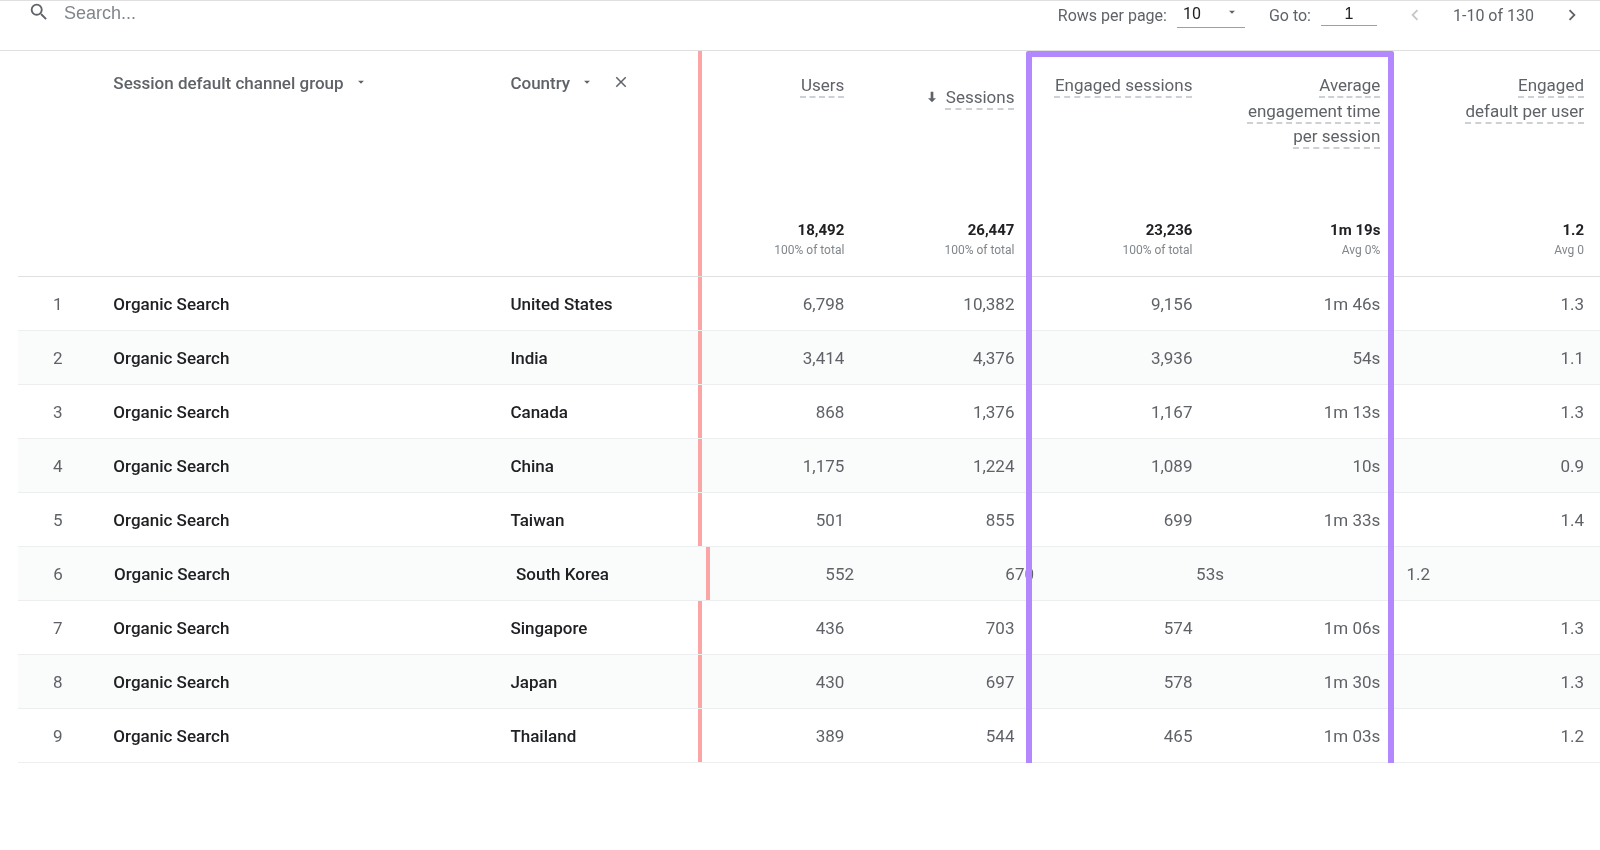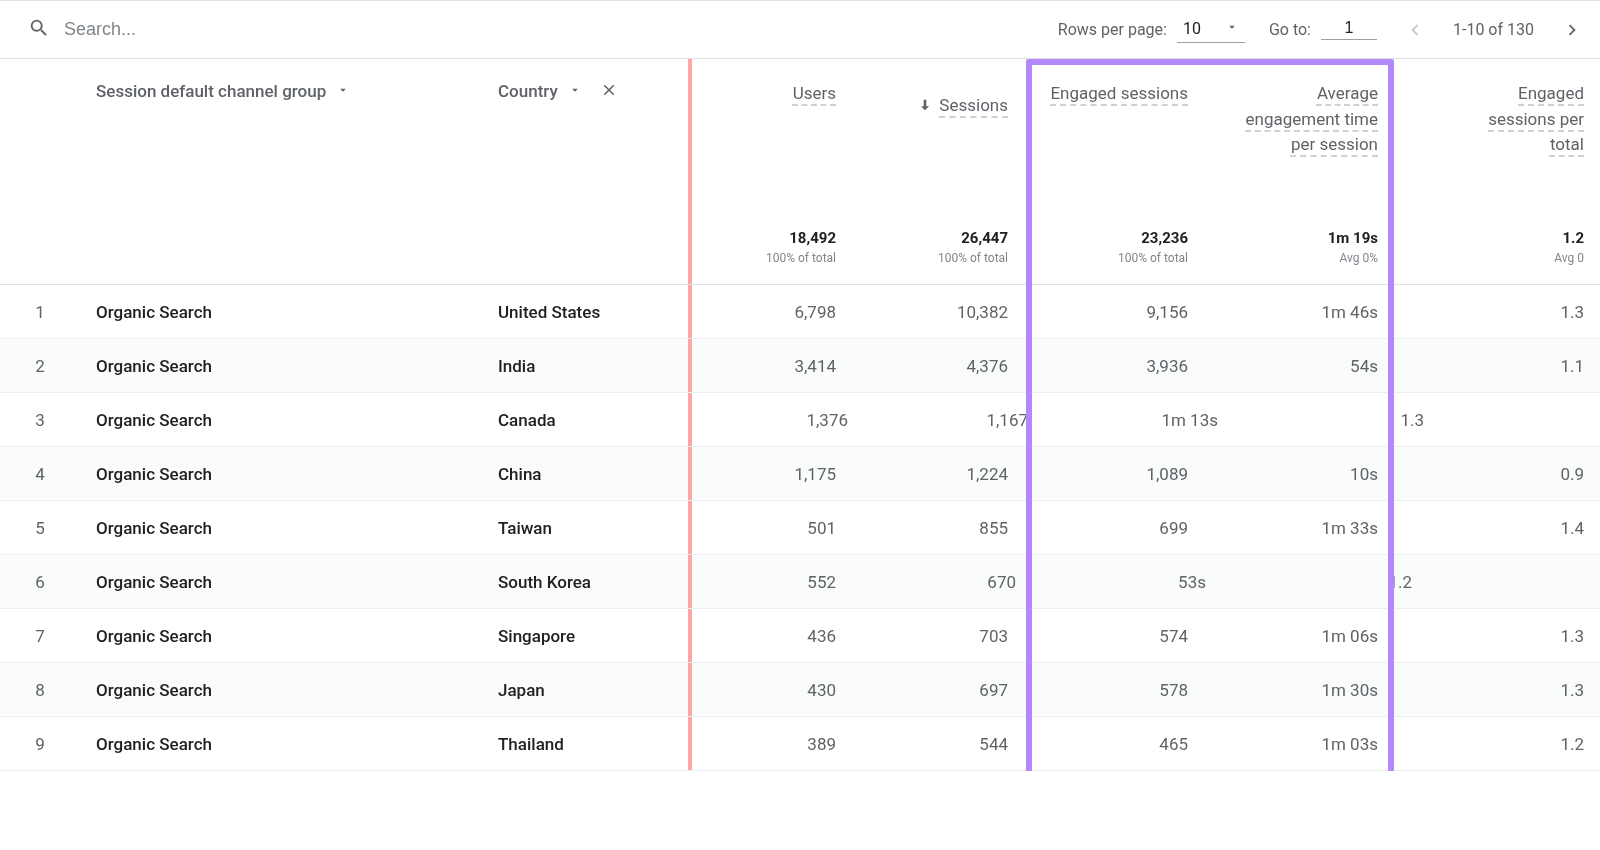--- a/index.html
+++ b/index.html
@@ -7,22 +7,22 @@
     font-family: Roboto, "Helvetica Neue", Arial, sans-serif;
     font-size: 14px;
     color: #3c4043;
     background: #fff;
     width: 1600px;
     overflow: hidden;
   }
   .hr-top { border-top: 1px solid #e0e0e0; }
   .toolbar {
     display: flex;
-    align-items: center;
-    height: 58px;
+    align-items: flex-start;
+    height: 50px;
     padding: 0 14px 0 28px;
     border-bottom: 1px solid #e0e0e0;
   }
   .search-wrap { display: flex; align-items: center; flex: 1; gap: 14px; }
   .search-icon svg { width: 22px; height: 22px; fill: #5f6368; }
   .search-input {
     border: none; outline: none; font-size: 18px; color: #5f6368;
     background: transparent; width: 360px;
   }
   .search-input::placeholder { color: #80868b; }
@@ -35,21 +35,21 @@
   }
   .goto-input {
     width: 56px; border: none; border-bottom: 1px solid #9aa0a6;
     text-align: center; font-size: 16px; color: #202124; outline: none; padding-bottom: 2px;
   }
   .nav-arrow { display: inline-flex; align-items: center; justify-content: center; width: 28px; height: 28px; cursor: pointer; }
   .nav-arrow svg { width: 22px; height: 22px; }
   .nav-arrow.disabled svg { fill: #c7c7c7; }
   .nav-arrow.enabled svg { fill: #5f6368; }
 
-  .table { width: 1600px; }
+  .table { width: 1600px; padding-left: 18px; }
   .row { display: flex; align-items: stretch; min-height: 54px; border-bottom: 1px solid #eceef0; }
   .row.header { min-height: 150px; border-bottom: none; }
   .row.totals { min-height: 76px; border-bottom: 1px solid #e0e0e0; }
   .row.data:nth-of-type(odd) {}
 
   .col { display: flex; align-items: center; padding: 10px 16px; }
   .col.num { justify-content: flex-end; text-align: right; font-size: 17px; color: #5f6368; }
   .col.idx { width: 80px; justify-content: center; color: #5f6368; font-size: 17px; }
   .col.dim1 { width: 402px; font-size: 17px; color: #202124; font-weight: 500; }
   .col.dim2 { width: 210px; font-size: 17px; color: #202124; font-weight: 500; border-right: 4px solid #fca5a5; }
@@ -165,21 +165,21 @@
         <span class="hdr-label">Sessions</span>
       </span>
     </div>
     <div class="col num m-engaged">
       <span class="hdr-label" style="max-width:140px;">Engaged sessions</span>
     </div>
     <div class="col num m-avgtime">
       <span class="hdr-label" style="max-width:160px;">Average engagement time per session</span>
     </div>
     <div class="col num m-perusr">
-      <span class="hdr-label" style="max-width:120px;">Engaged sessions per total</span>
+      <span class="hdr-label" style="max-width:120px;">Engaged default per user</span>
     </div>
   </div>
 
   <div class="row totals">
     <div class="col idx"></div>
     <div class="col dim1"></div>
     <div class="col dim2"></div>
     <div class="col num m-users">
       <span class="tot-val">18,492</span>
       <span class="tot-sub">100% of total</span>
@@ -220,20 +220,21 @@
           <div class="col num m-users">3,414</div>
           <div class="col num m-sessions">4,376</div>
           <div class="col num m-engaged">3,936</div>
           <div class="col num m-avgtime">54s</div>
           <div class="col num m-perusr">1.1</div>
         </div>
         <div class="row data">
           <div class="col idx">3</div>
           <div class="col dim1">Organic Search</div>
           <div class="col dim2">Canada</div>
+          <div class="col num m-users">868</div>
           <div class="col num m-sessions">1,376</div>
           <div class="col num m-engaged">1,167</div>
           <div class="col num m-avgtime">1m 13s</div>
           <div class="col num m-perusr">1.3</div>
         </div>
         <div class="row data" style="background: rgb(250, 251, 251);">
           <div class="col idx">4</div>
           <div class="col dim1">Organic Search</div>
           <div class="col dim2">China</div>
           <div class="col num m-users">1,175</div>

